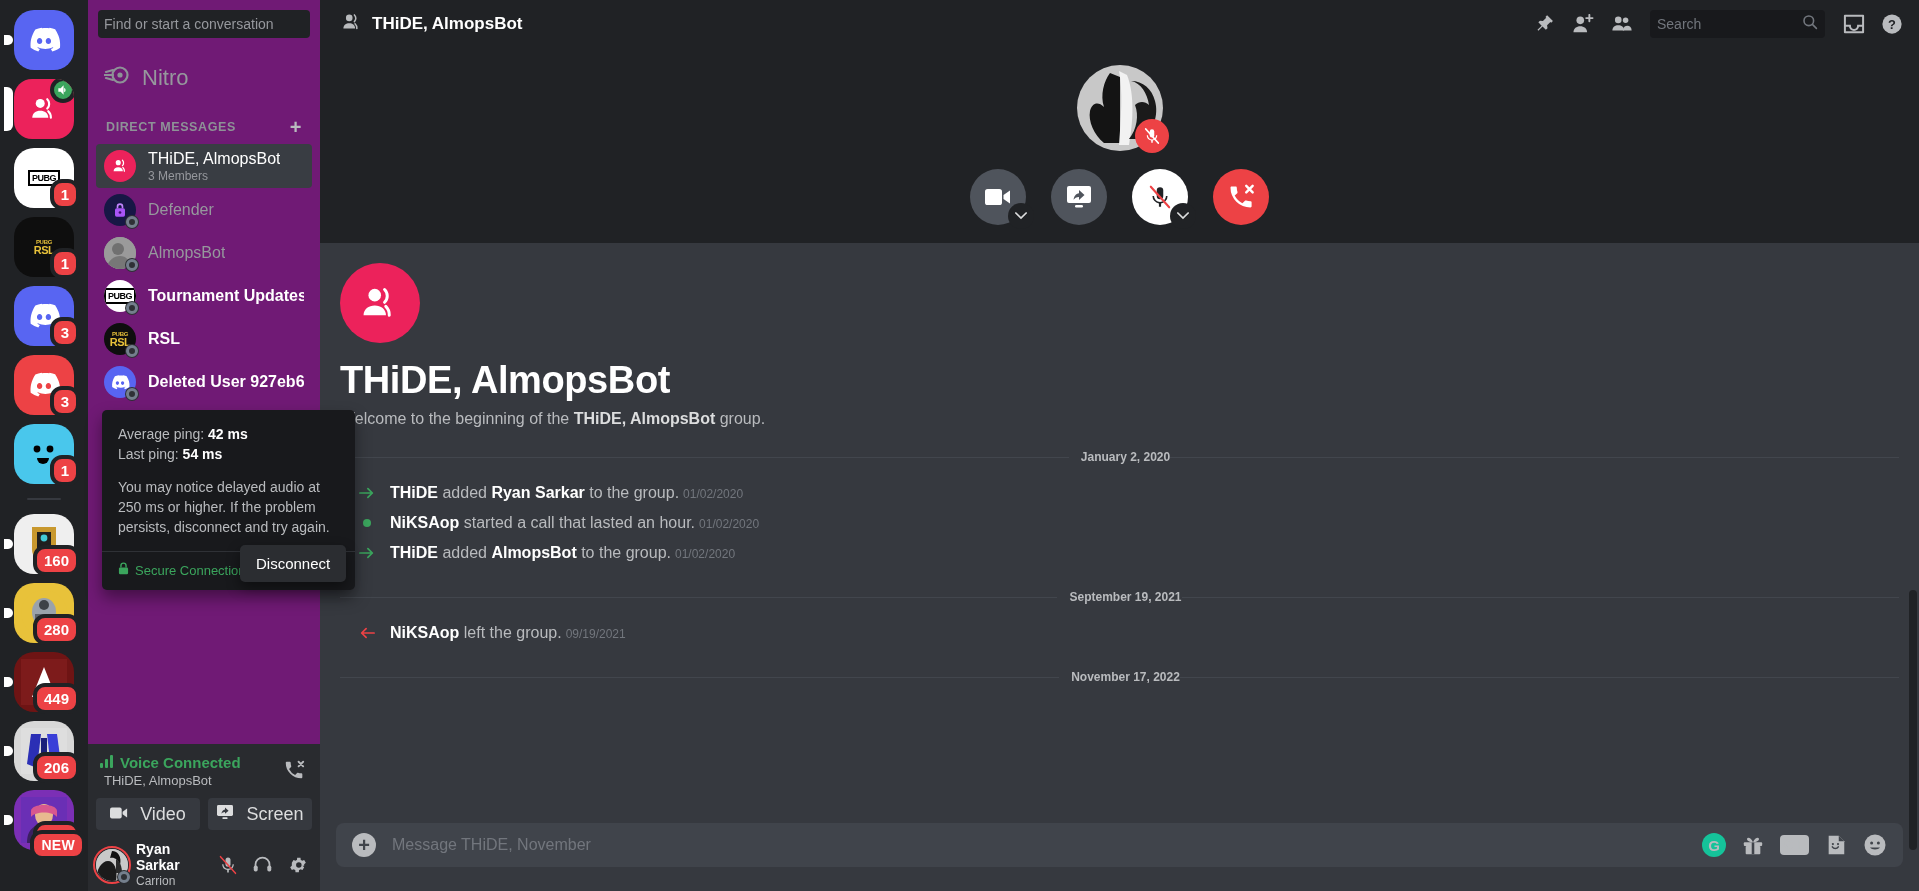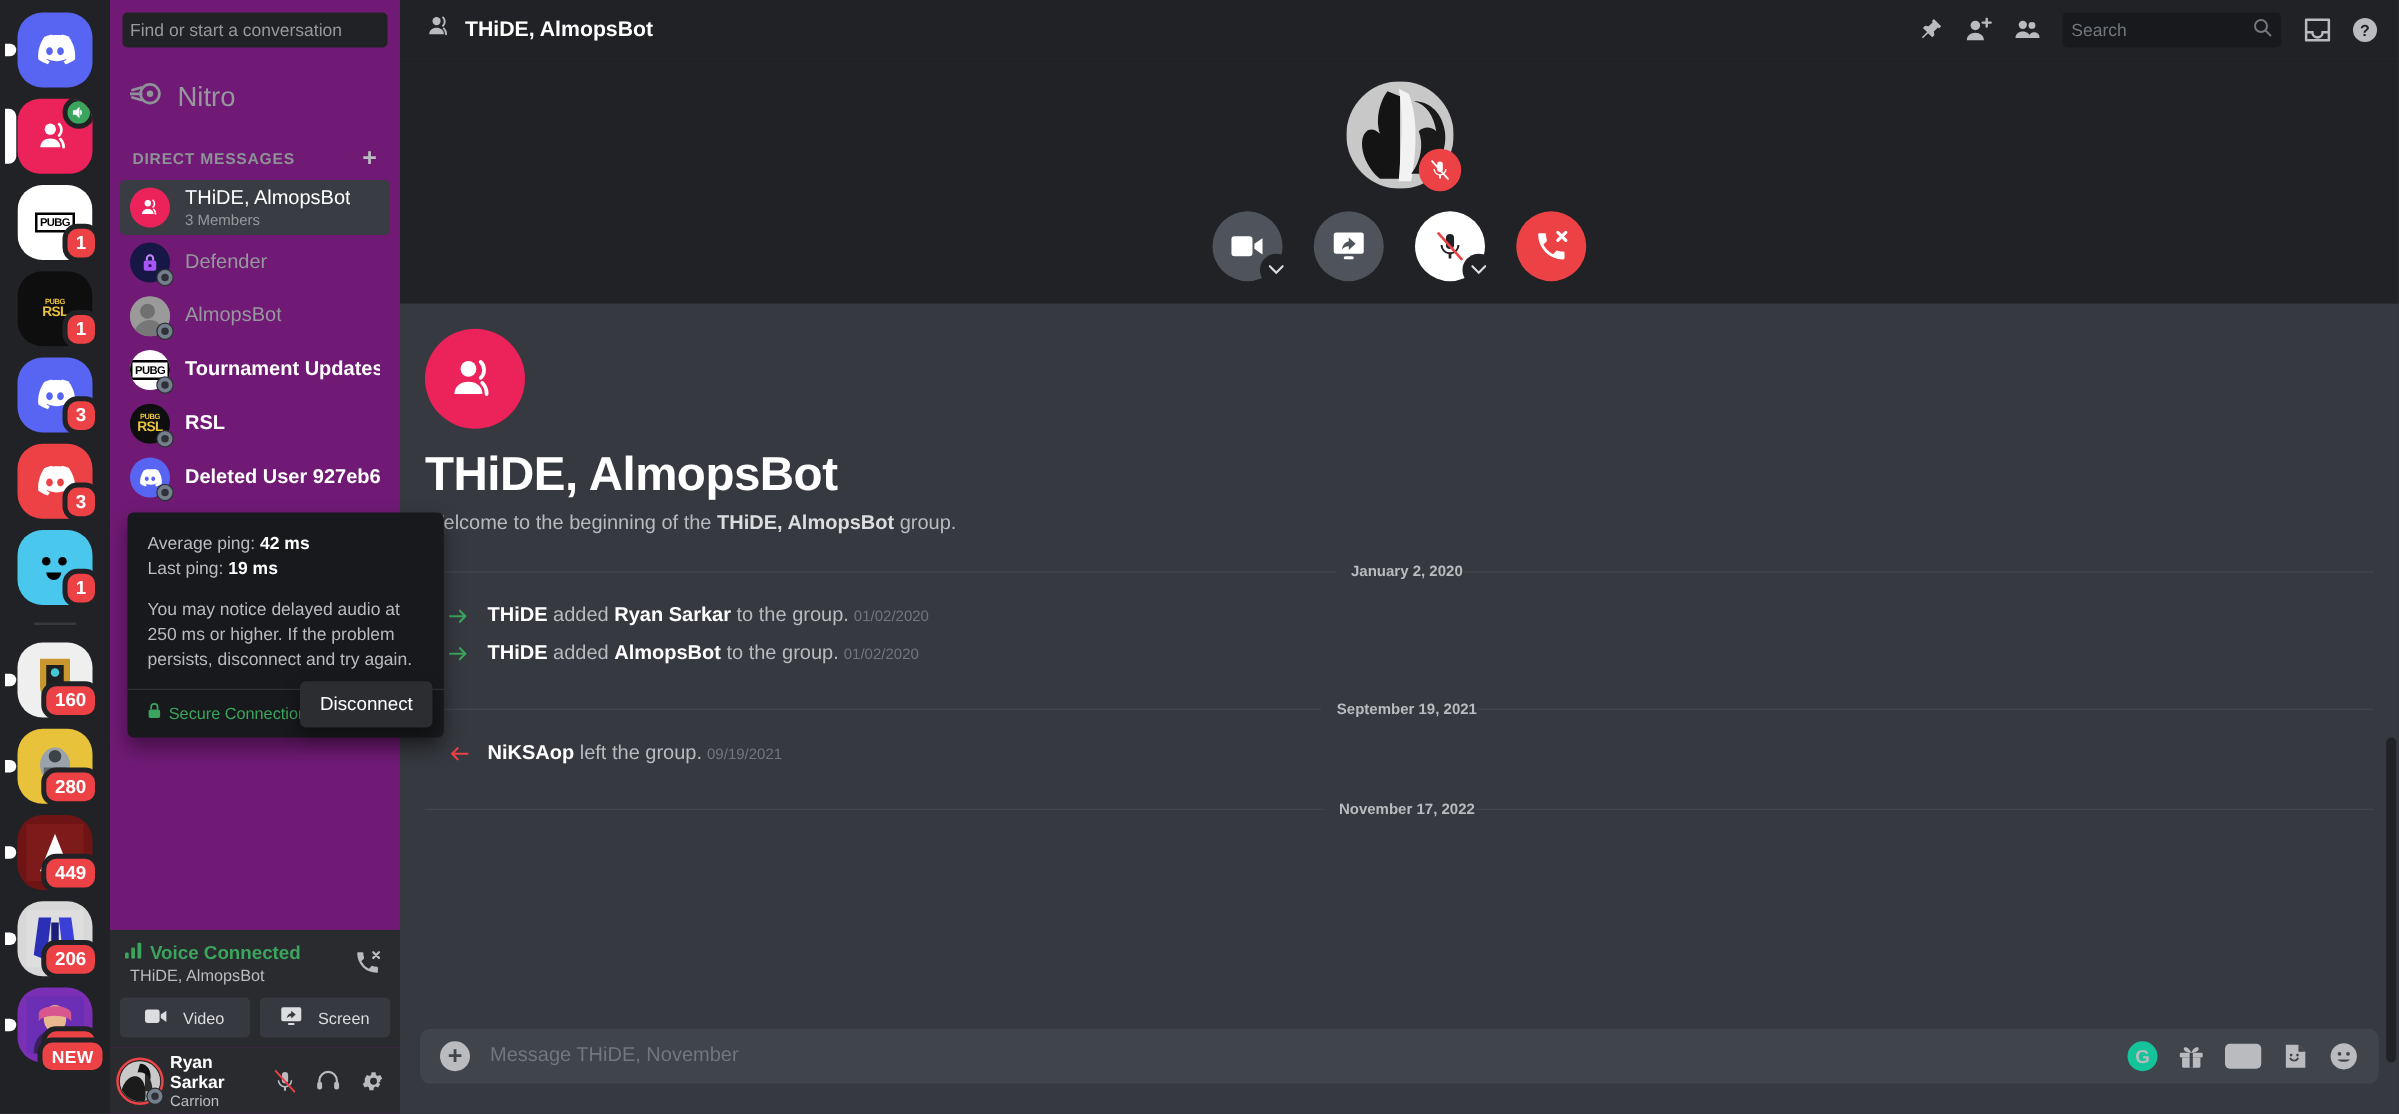--- a/index.html
+++ b/index.html
@@ -90,21 +90,21 @@
   .voice-top { display:flex; align-items:flex-start; justify-content:space-between; padding: 2px 2px 0 4px;}
   .voice-title { color:#3ba55d; font-weight:700; font-size:15px; display:flex; align-items:center; gap:6px;}
   .voice-sub { color:#b9bbbe; font-size:13px; margin-top:2px; padding-left:4px;}
   .hangup-btn {
     width: 32px; height: 32px; border-radius:4px; display:flex; align-items:center; justify-content:center;
     color:#b9bbbe;
   }
   .voice-btns { display:flex; gap:8px; margin-top:10px; padding-bottom:8px;}
   .vbtn {
     flex:1; height: 32px; background:#36393f; border-radius:4px; color:#dcddde;
-    display:flex; align-items:center; justify-content:center; gap:12px; font-size:13px; font-weight:500;
+    display:flex; align-items:center; justify-content:center; gap:12px; font-size:18px; font-weight:500;
   }
   .user-panel {
     height: 53px; background:#292b2f; display:flex; align-items:center; padding: 0 8px; gap: 8px; flex:0 0 auto;
   }
   .user-panel .uav { width:32px; height:32px; border-radius:50%; position:relative; overflow:visible; flex:0 0 32px;}
   .user-panel .uav .circ{width:32px;height:32px;border-radius:50%;overflow:hidden;}
   .user-names { flex:1 1 auto; min-width:0; }
   .user-names .n { color:#fff; font-size:14px; font-weight:600; line-height:1.2;}
   .user-names .s { color:#b9bbbe; font-size:12px; line-height:1.2;}
   .upanel-icon { width:32px; height:32px; display:flex; align-items:center; justify-content:center; color:#b9bbbe;}
@@ -711,20 +711,28 @@
 
         <div class="sysmsg">
           <span class="ic">
             <svg width="16" height="14" viewBox="0 0 18 14" fill="none" stroke="#3ba55d" stroke-width="1.9">
                 <path d="M1 7h14M10 2l5 5-5 5" stroke-linecap="round" stroke-linejoin="round"></path>
               </svg>
           </span>
           <span class="txt"><b>THiDE</b><span> added </span><b>Ryan Sarkar</b><span> to the group.</span><span class="ts">01/02/2020</span></span>
         </div>
 
+        <div class="sysmsg">
+          <span class="ic">
+            <svg width="10" height="10" viewBox="0 0 10 10">
+                <circle cx="5" cy="5" r="4" fill="#3ba55d"></circle>
+              </svg>
+          </span>
+          <span class="txt"><b>NiKSAop</b><span> started a call that lasted an hour.</span><span class="ts">01/02/2020</span></span>
+        </div>
 
         <div class="sysmsg">
           <span class="ic">
             <svg width="16" height="14" viewBox="0 0 18 14" fill="none" stroke="#3ba55d" stroke-width="1.9">
                 <path d="M1 7h14M10 2l5 5-5 5" stroke-linecap="round" stroke-linejoin="round"></path>
               </svg>
           </span>
           <span class="txt"><b>THiDE</b><span> added </span><b>AlmopsBot</b><span> to the group.</span><span class="ts">01/02/2020</span></span>
         </div>
 
@@ -788,21 +796,21 @@
                 </svg>
             </span>
           </span>
         </div>
       </div>
     </div>
   </div>
 
   <div class="ping-popup">
     <div class="l1"><span>Average ping:</span> <b>42 ms</b></div>
-    <div class="l1"><span>Last ping:</span> <b>19 ms</b></div>
+    <div class="l1"><span>Last ping:</span> <b>54 ms</b></div>
     <div class="body">You may notice delayed audio at 250 ms or higher. If the problem persists, disconnect and try again.</div>
     <div class="hr"></div>
     <div class="foot">
       <span class="secure">
         <span>
           <svg width="11" height="13" viewBox="0 0 12 14" fill="#3ba55d">
               <rect x="1" y="6" width="10" height="7.4" rx="1.4"></rect>
               <path d="M3.2 6V4a2.8 2.8 0 0 1 5.6 0v2" stroke="#3ba55d" stroke-width="1.5" fill="none"></path>
             </svg>
         </span>

